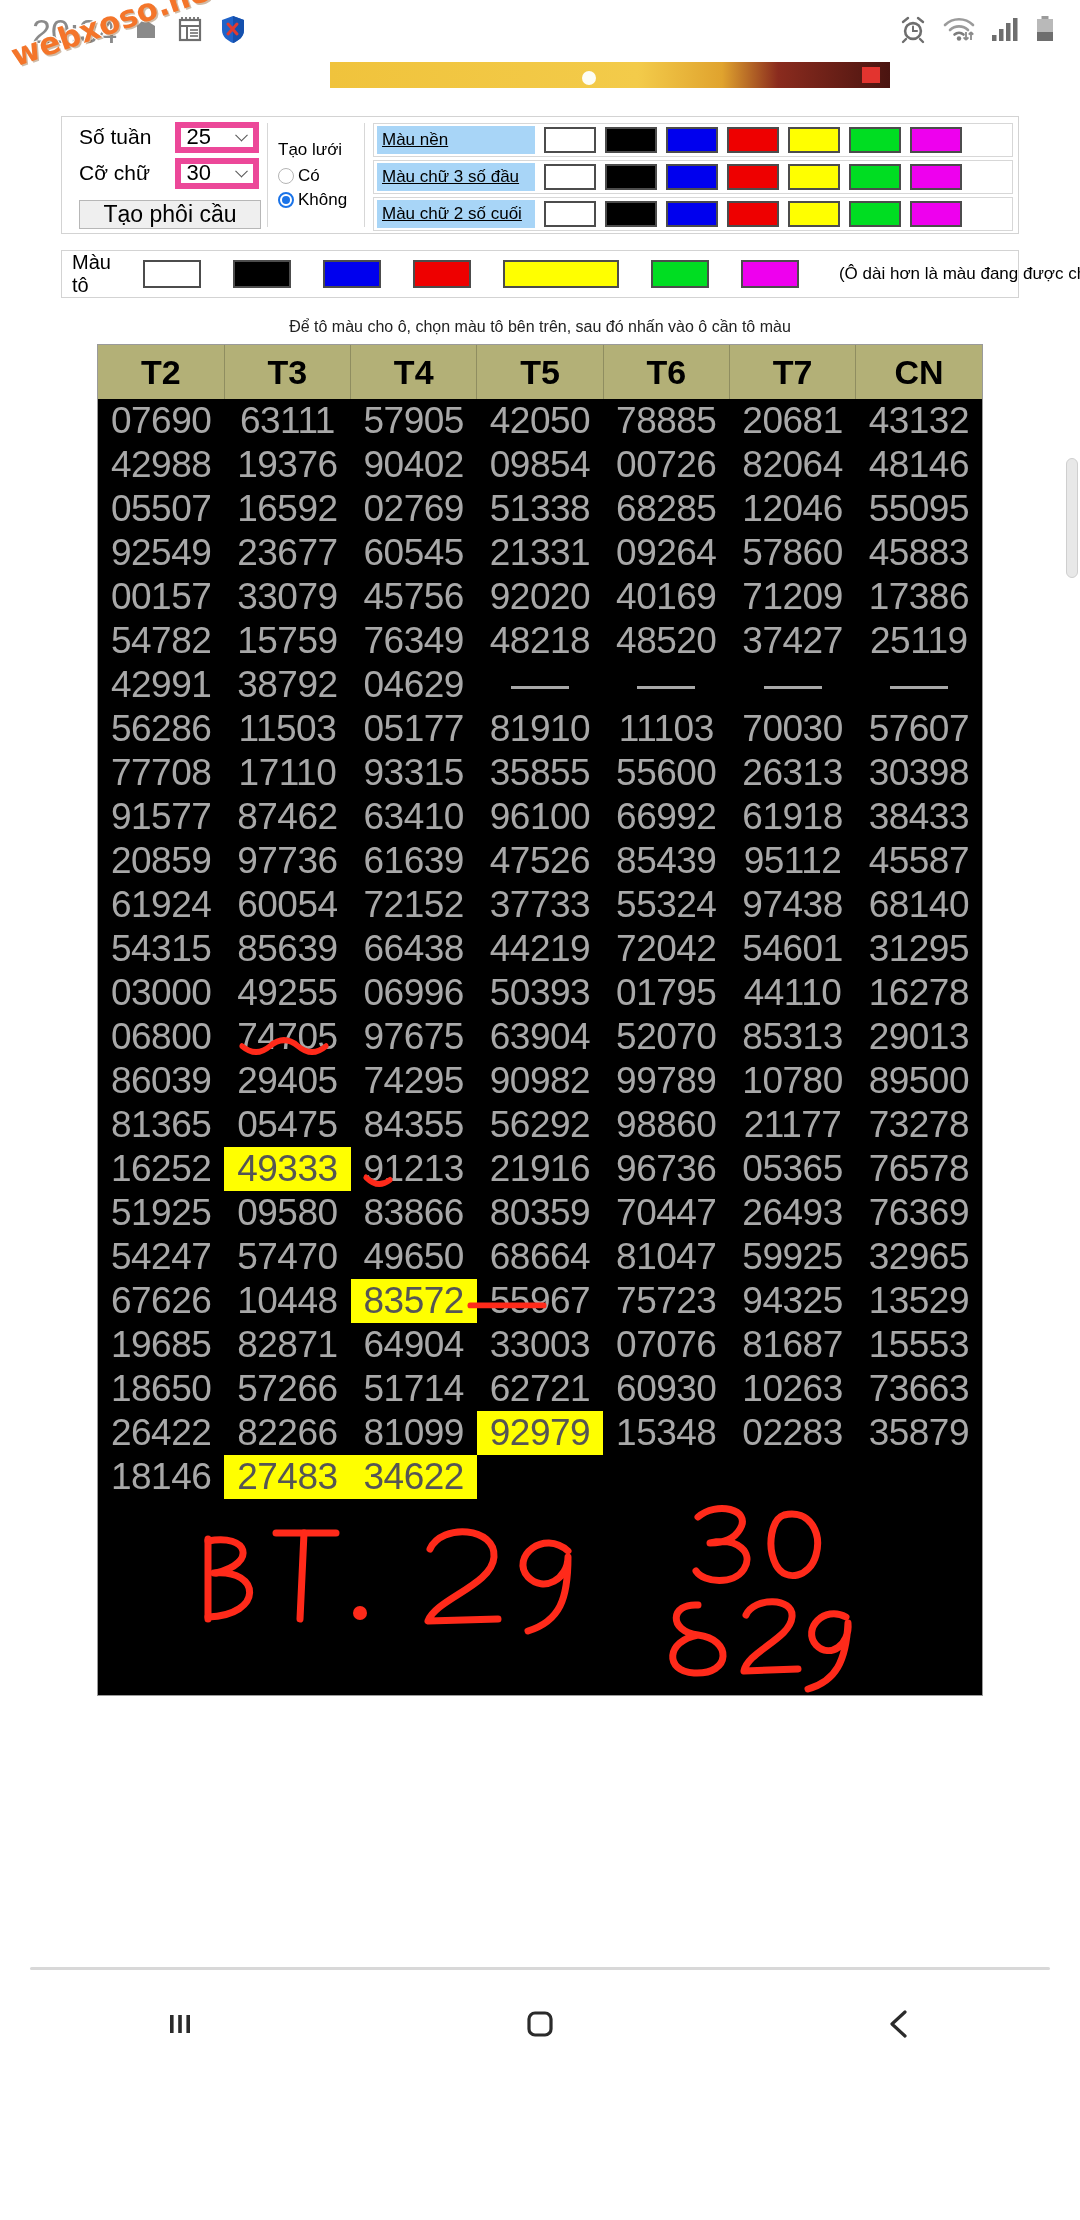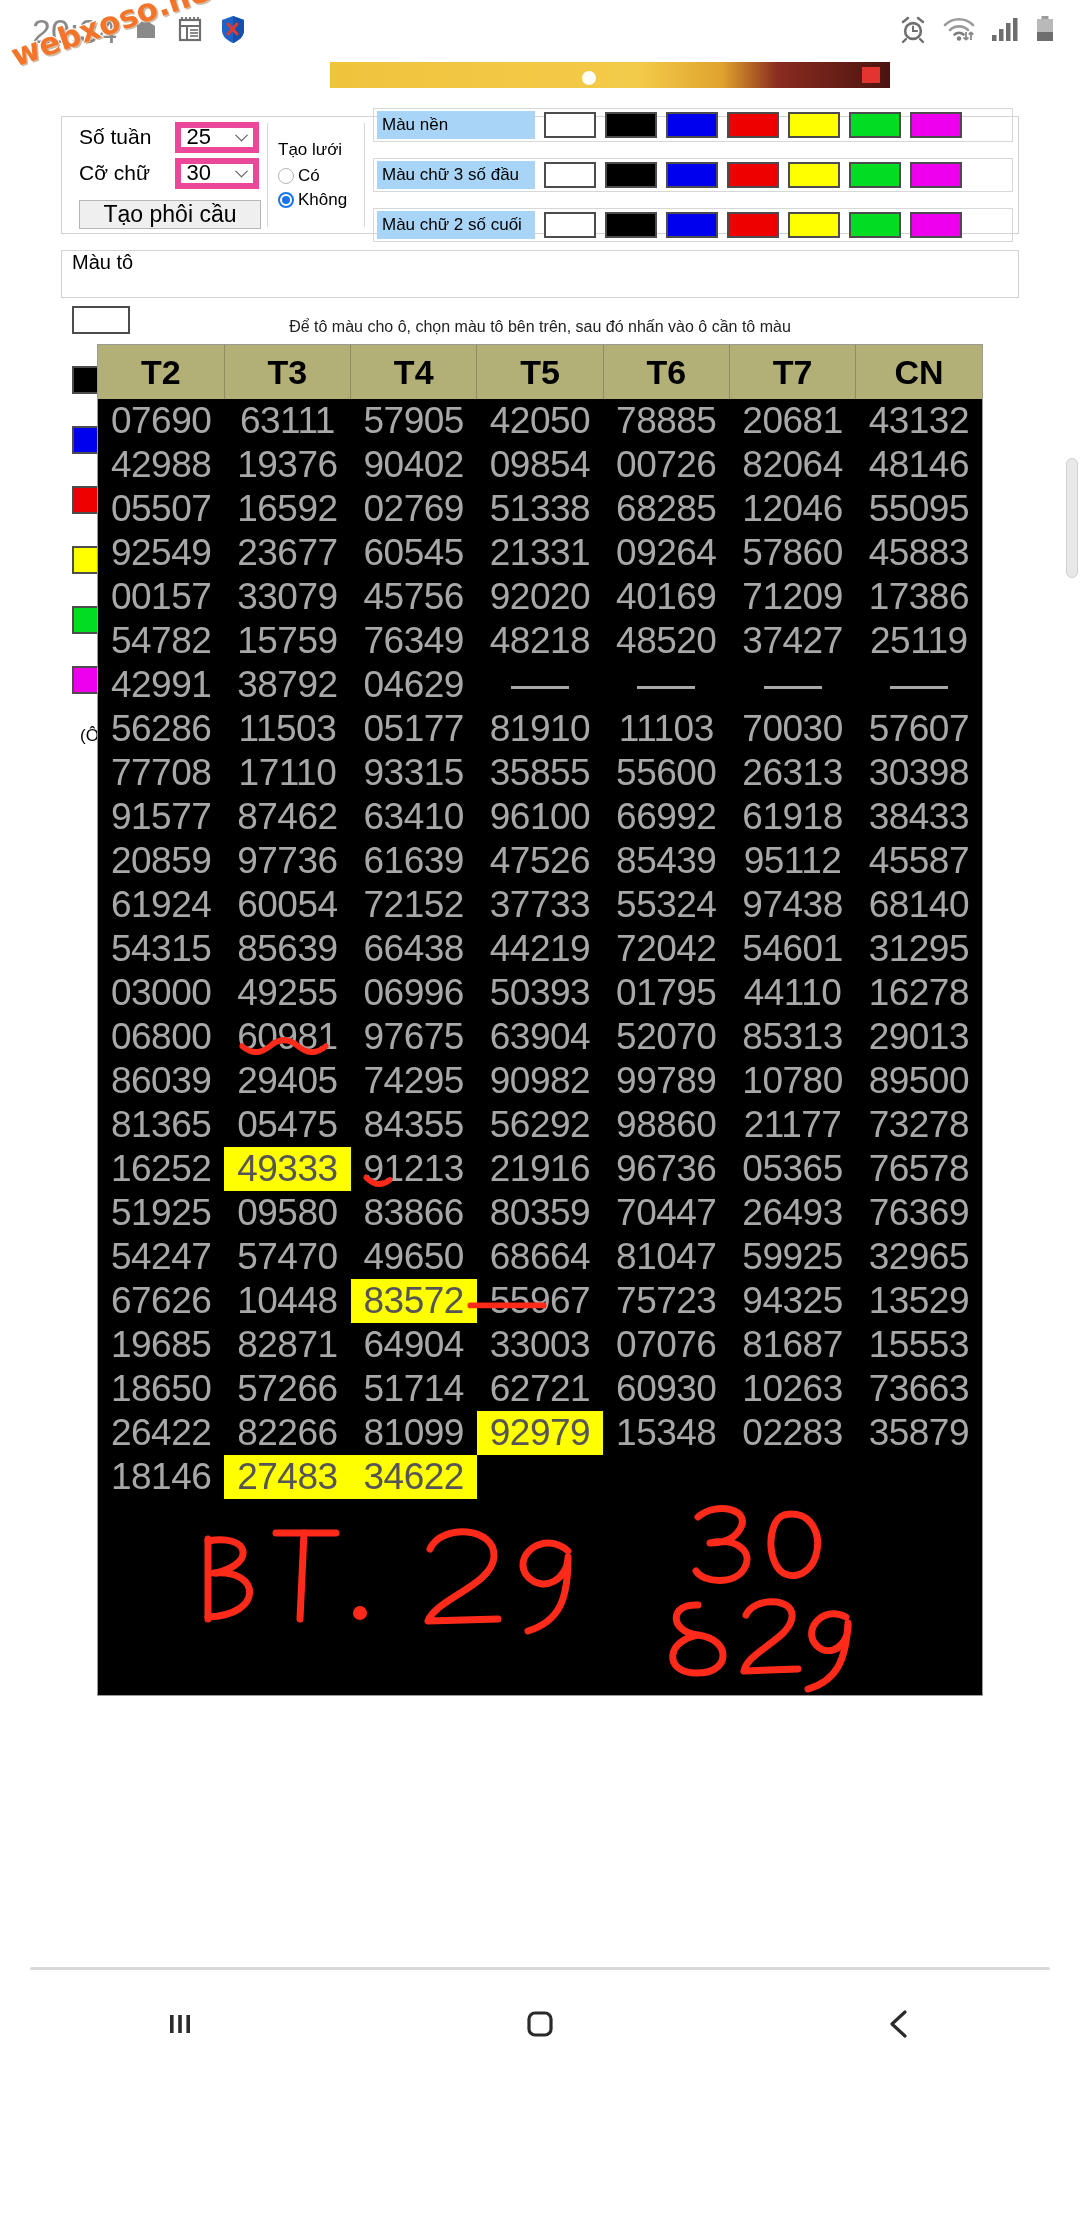--- a/index.html
+++ b/index.html
@@ -136,21 +136,21 @@
     border: 1.5px solid #b5b5b5; background: #fff;
     display: inline-block; position: relative; flex: none;
   }
   .radio.on { border-color: #1a73e8; border-width: 2px; }
   .radio.on::after {
     content:""; position: absolute; left: 50%; top: 50%;
     width: 8px; height: 8px; border-radius: 50%; background: #1a73e8;
     transform: translate(-50%,-50%);
   }
 
-  .col-colors { flex: 1; padding: 2px 0 2px 8px; display: flex; flex-direction: column; justify-content: center; gap: 16px; }
+  .col-colors { flex: 1; padding: 2px 0 2px 8px; display: flex; flex-direction: column; justify-content: flex-start; gap: 3px; text-decoration: underline; }
   .colorrow {
     display: flex; align-items: center; gap: 9px;
     border: 1px solid #d7d7d7;
     padding: 2px 3px;
     height: 34px;
   }
   .colorrow .ctag {
     background: #a8d5f7; color: #000;
     font-size: 17px;
     width: 158px; height: 28px;
@@ -163,24 +163,23 @@
   }
   .sw.wide { width: 92px; }
 
   
   .fillpanel {
     margin: 16px auto 0;
     width: 958px;
     border: 1px solid #d3d3d3;
     background: #ffffff;
     height: 48px;
-    display: flex; align-items: flex-start;
+    display: flex; align-items: center;
     padding: 0 10px;
     gap: 32px;
-    flex-direction: column;
   }
   .fillpanel .flabel { font-size: 20px; color: #000; width: 74px; }
   .fillpanel .sw { width: 58px; height: 28px; }
   .fillpanel .sw.wide { width: 116px; }
   .fillhint { font-size: 17px; color: #000; margin-left: 8px; white-space: nowrap; }
 
   .instruction {
     text-align: center;
     font-size: 16px;
     color: #222;
@@ -571,21 +570,21 @@
             <td>03000</td>
             <td>49255</td>
             <td>06996</td>
             <td>50393</td>
             <td>01795</td>
             <td>44110</td>
             <td>16278</td>
           </tr>
           <tr>
             <td>06800</td>
-            <td>60981</td>
+            <td>74705</td>
             <td>97675</td>
             <td>63904</td>
             <td>52070</td>
             <td>85313</td>
             <td>29013</td>
           </tr>
           <tr>
             <td>86039</td>
             <td>29405</td>
             <td>74295</td>

